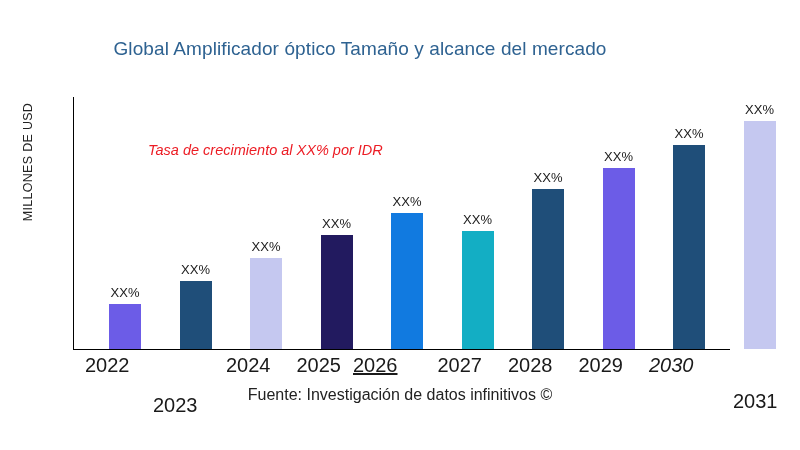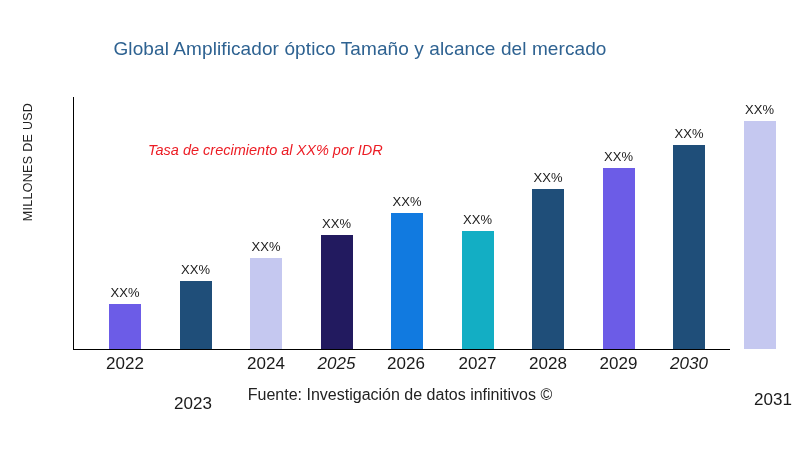--- a/index.html
+++ b/index.html
@@ -85,22 +85,22 @@
     text-align: center;
     font-size: 13px;
     color: #1a1a1a;
     white-space: nowrap;
   }
   .x-tick-label {
     position: absolute;
     top: 354px;
     width: 80px;
     margin-left: -24px;
-    text-align: center;
-    font-size: 17px;
+    text-align: left;
+    font-size: 20px;
     color: #1a1a1a;
   }
   
   #growth-annotation {
     position: absolute;
     left: 148px;
     top: 142px;
     font-size: 14.5px;
     color: #ec1c24;
     white-space: nowrap;
@@ -169,22 +169,22 @@
         </div>
         <div class="bar-group" style="left: 743.5px;">
           <div class="bar-value-label" style="bottom: 232px;">XX%</div>
           <div class="bar" style="height: 228px; background: rgb(197, 200, 240);"></div>
         </div>
       </div>
     <div id="ticks-layer">
         <div class="x-tick-label" style="left: 109px;">2022</div>
         <div class="x-tick-label" style="left: 177px; margin-top: 40px;">2023</div>
         <div class="x-tick-label" style="left: 250px;">2024</div>
-        <div class="x-tick-label" style="left: 320.5px; font-style: italic;">2025</div>
-        <div class="x-tick-label" style="left: 390px;">2026</div>
+        <div class="x-tick-label" style="left: 320.5px;">2025</div>
+        <div class="x-tick-label" style="left: 377px; text-decoration: underline;">2026</div>
         <div class="x-tick-label" style="left: 461.5px;">2027</div>
         <div class="x-tick-label" style="left: 532px;">2028</div>
         <div class="x-tick-label" style="left: 602.5px;">2029</div>
         <div class="x-tick-label" style="left: 673px; font-style: italic;">2030</div>
         <div class="x-tick-label" style="left: 757px; margin-top: 36px;">2031</div>
       </div>
   </div>
 
   <div id="growth-annotation">Tasa de crecimiento al XX% por IDR</div>
 

